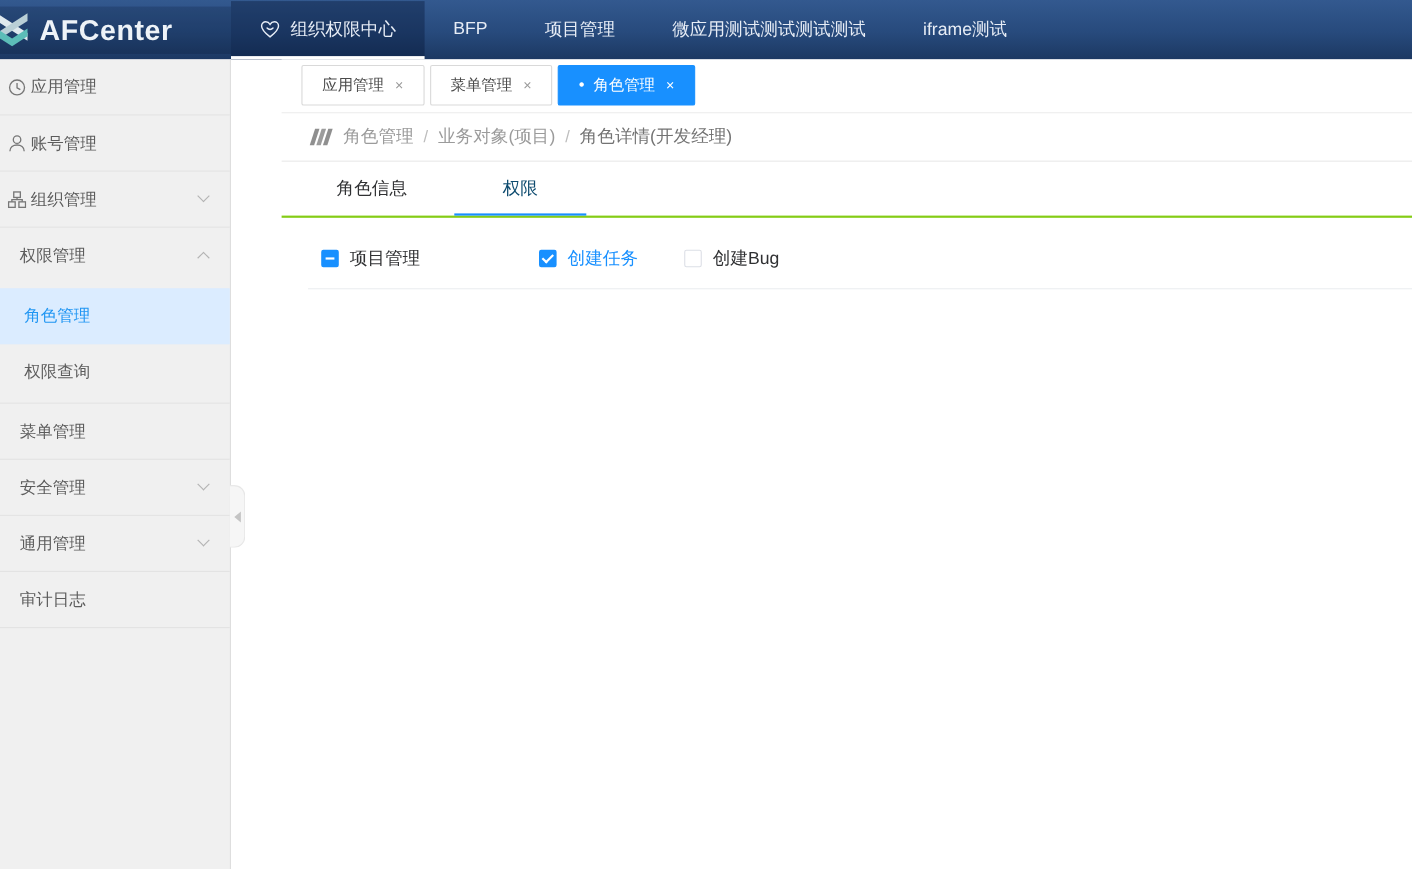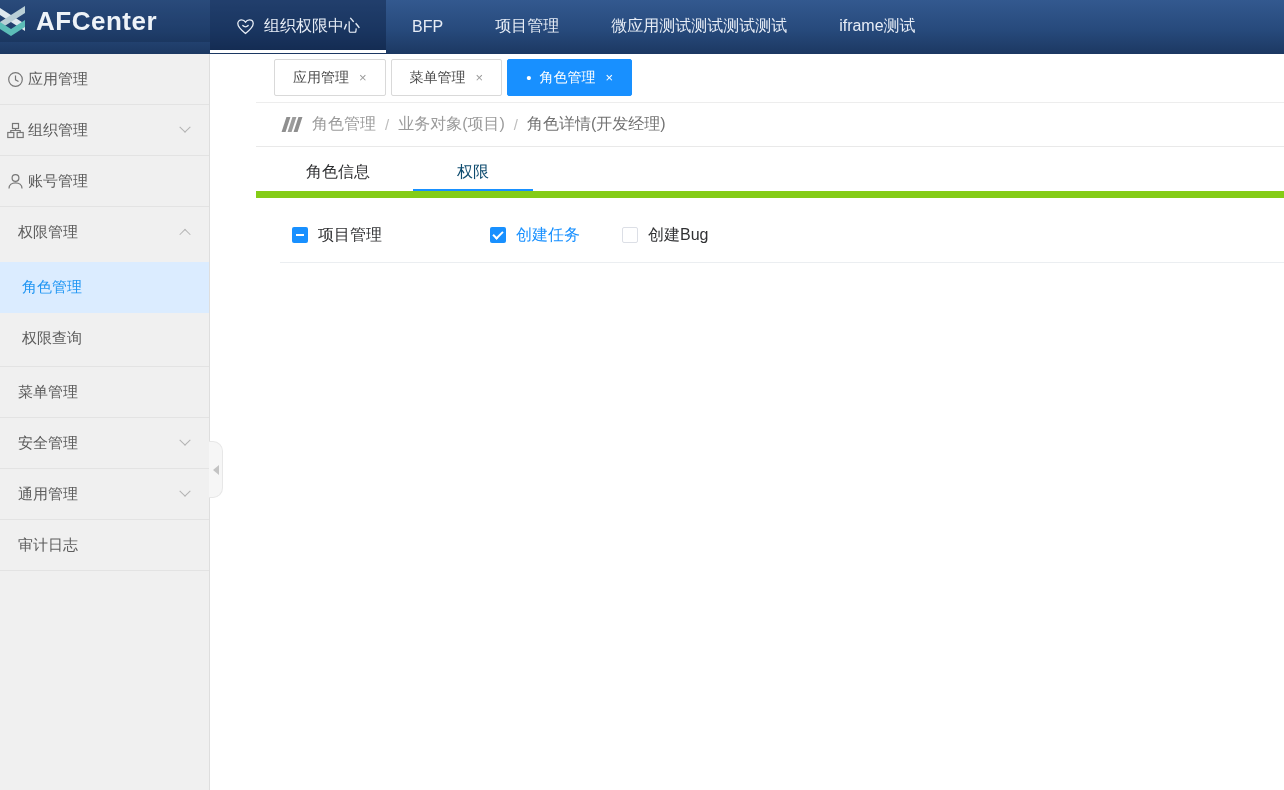--- a/index.html
+++ b/index.html
@@ -1,20 +1,20 @@
 <!DOCTYPE html>
 <html><head>
 <meta charset="utf-8">
 <style>
   * { margin:0; padding:0; box-sizing:border-box; }
   html,body { width:1284px; height:790px; overflow:hidden; background:#fff;
     font-family:"Liberation Sans","DejaVu Sans",sans-serif; }
 
   
-  .navbar { height:54px; display:flex; align-items:flex-start;
+  .navbar { height:54px; display:flex; align-items:center;
     background:linear-gradient(180deg,#33598f 0%,#274a7c 55%,#1c3862 100%); }
   .brand { width:210px; flex:0 0 210px; display:flex; align-items:center;
     background:rgba(0,10,35,0.18); padding-left:1px; }
   .brand-logo { flex:0 0 auto; margin-left:-2px; }
   .brand-name { color:#eef3f8; font-size:26px; font-weight:bold; margin-left:7px; letter-spacing:0.5px; }
   .nav-items { display:flex; align-items:stretch; }
   .nav-item { position:relative; display:flex; align-items:center; gap:9px;
     padding:16px 26px; color:#e7edf6; font-size:16px; cursor:pointer; }
   .nav-item .nicon { display:flex; align-items:center; }
   .nav-item.active { background:rgba(5,22,52,0.38); }
@@ -67,21 +67,21 @@
   .crumb-row { height:44px; display:flex; align-items:center; padding-left:28px;
     border-bottom:1px solid #e9e9e9; }
   .crumb-icon { display:flex; gap:2px; margin-right:12px; }
   .crumb-icon i { display:block; width:4px; height:15px; background:#8f8f8f; transform:skewX(-18deg); }
   .crumb-icon i:nth-child(2){ background:#9c9c9c; }
   .crumb { font-size:16px; color:#9b9b9b; cursor:pointer; }
   .crumb.current { color:#737373; cursor:default; }
   .crumb-sep { color:#bdbdbd; font-size:15px; margin:0 9px; }
 
   
-  .role-tabs { height:51px; display:flex; padding-left:22px; border-bottom:7px solid #84cc16; }
+  .role-tabs { height:51px; display:flex; padding-left:22px; border-bottom:2px solid #84cc16; }
   .rtab { width:120px; text-align:center; line-height:49px; font-size:16px;
     color:#303133; cursor:pointer; margin-right:15px; }
   .rtab.active { color:#0c4a6e; border-bottom:2px solid #1890ff; }
 
   
   .content { flex:1 1 auto; padding:10px 0 0 24px; }
   .ctabs-row { display:flex; border-bottom:1px solid #e4e7ed; }
   .ctab { width:144px; height:46px; line-height:45px; text-align:center; font-size:16px;
     color:#303133; background:#fff; border:1px solid #e4e7ed; border-bottom:none;
     margin-right:-1px; cursor:pointer; }
@@ -152,37 +152,37 @@
         <svg width="17" height="17" viewBox="0 0 17 17" fill="none" stroke="#777" stroke-width="1.2">
           <circle cx="8.5" cy="8.5" r="6.8"></circle>
           <path d="M8.5 4.5 V8.8 L11.5 10.5"></path>
         </svg>
       </span>
       <span>应用管理</span>
     </div>
     <div class="side-item divided">
       <span class="side-icon">
         <svg width="17" height="17" viewBox="0 0 17 17" fill="none" stroke="#777" stroke-width="1.2">
+          <circle cx="8.5" cy="5" r="3.4"></circle>
+          <path d="M2 15.5 C2 11.8 5 9.8 8.5 9.8 C12 9.8 15 11.8 15 15.5"></path>
+        </svg>
+      </span>
+      <span>账号管理</span>
+    </div>
+    <div class="side-item divided">
+      <span class="side-icon">
+        <svg width="17" height="17" viewBox="0 0 17 17" fill="none" stroke="#777" stroke-width="1.2">
           <rect x="5.5" y="1.5" width="6" height="5"></rect>
           <rect x="0.8" y="10.5" width="6" height="5"></rect>
           <rect x="10.2" y="10.5" width="6" height="5"></rect>
           <path d="M8.5 6.5 v2 M3.8 10.5 v-2 h9.4 v2"></path>
         </svg>
       </span>
       <span>组织管理</span>
       <span class="chev down"></span>
-    </div>
-    <div class="side-item divided">
-      <span class="side-icon">
-        <svg width="17" height="17" viewBox="0 0 17 17" fill="none" stroke="#777" stroke-width="1.2">
-          <circle cx="8.5" cy="5" r="3.4"></circle>
-          <path d="M2 15.5 C2 11.8 5 9.8 8.5 9.8 C12 9.8 15 11.8 15 15.5"></path>
-        </svg>
-      </span>
-      <span>账号管理</span>
     </div>
     <div class="side-item group">
       <span>权限管理</span>
       <span class="chev up"></span>
     </div>
     <div class="submenu">
       <div class="sub-item active">
         <span>角色管理</span>
       </div>
       <div class="sub-item">

